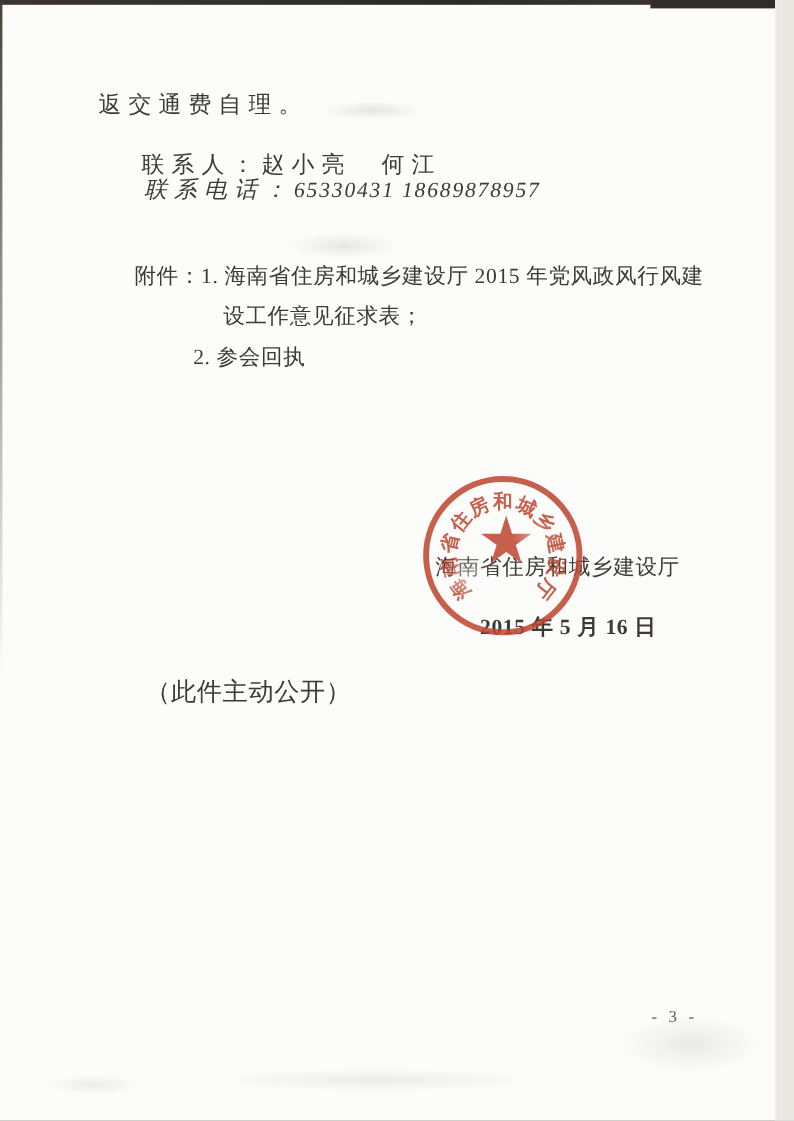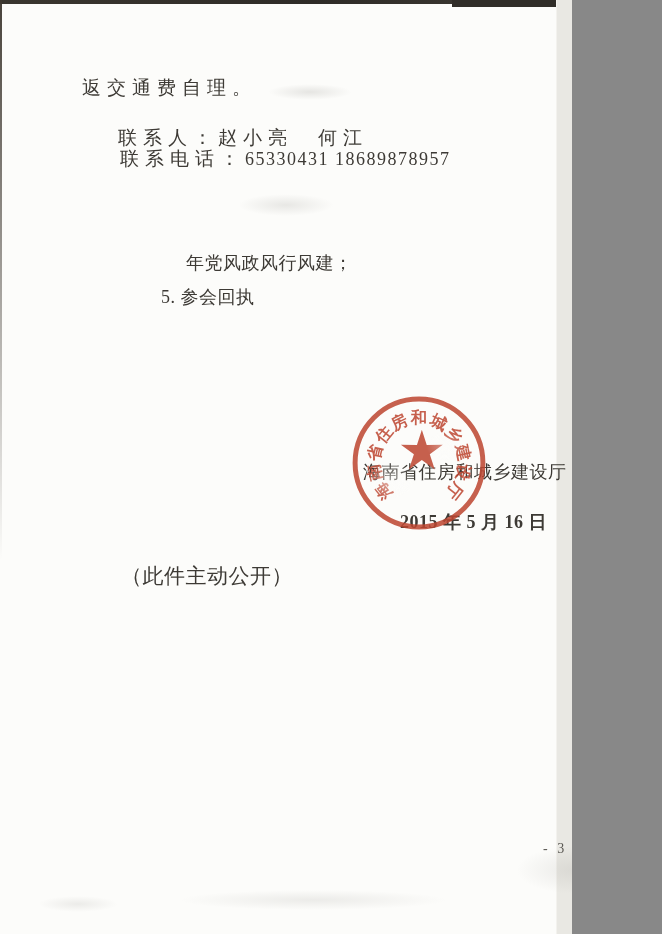--- a/index.html
+++ b/index.html
@@ -3,21 +3,21 @@
 <meta charset="utf-8">
 <style>
   html, body {
     margin: 0;
     padding: 0;
     background: #888;
     font-family: "Liberation Serif", "DejaVu Serif", serif;
   }
   #page {
     position: relative;
-    width: 572px;
+    width: 662px;
     height: 934px;
     background: #fcfcfa;
     overflow: hidden;
     color: #3d3a35;
   }
   
   .edge-top {
     position: absolute; top: 0; left: 0; right: 0; height: 4px;
     background: linear-gradient(90deg, #3a362f, #2e2b27 55%, #403c35);
   }
@@ -50,21 +50,21 @@
   .txt { position: absolute; white-space: nowrap; line-height: 1.2; }
   .body-line   { font-size: 19px; letter-spacing: 6px; }
   .digits      { font-size: 18px; letter-spacing: 1.5px; }
   .att-line    { font-size: 18px; letter-spacing: 0.5px; }
   .sig-line    { font-size: 18px; letter-spacing: 0.5px; margin-left: 41px; }
   .note-line   { font-size: 21px; letter-spacing: 0.5px; }
   .page-num    { font-size: 14px; letter-spacing: 3px; color: #5c5a55; }
 
   #line1        { left: 82px;  top: 77px; }
   #contact-line { left: 118px; top: 127px; }
-  #phone-line   { left: 120px; top: 148px; }
+  #phone-line   { left: 120px; top: 148px; font-style: italic; }
   #att-line1    { left: 112px; top: 220px; }
   #att-line2    { left: 186px; top: 253px; }
   #att-item2    { left: 161px; top: 287px; }
   #sig-agency   { left: 322px; top: 462px; }
   #sig-date     { left: 359px; top: 512px; font-weight: bold; }
   #note         { left: 121px; top: 564px; }
   #pagenum      { left: 543px; top: 841px; }
 
   
   #seal {
@@ -103,22 +103,23 @@
   <div class="smudge s5"></div>
 
   <div id="line1" class="txt body-line">返交通费自理。</div>
 
   <div id="contact-line" class="txt body-line">联系人：赵小亮　何江</div>
 
   <div id="phone-line" class="txt">
     <span class="body-line">联系电话：</span><span class="digits">65330431  18689878957</span>
   </div>
 
-  <div id="att-line2" class="txt att-line">年党风政风行风建；</div>
-  <div id="att-item2" class="txt att-line">5. 参会回执</div>
+  <div id="att-line1" class="txt att-line">附件：1. 海南省住房和城乡建设厅 2015 年党风政风行风建</div>
+  <div id="att-line2" class="txt att-line">设工作意见征求表；</div>
+  <div id="att-item2" class="txt att-line">2. 参会回执</div>
 
   <div id="sig-agency" class="txt sig-line">海南省住房和城乡建设厅</div>
   <div id="sig-date" class="txt sig-line">2015 年 5 月 16 日</div>
 
   <div id="seal">
     <svg viewBox="0 0 200 200" xmlns="http://www.w3.org/2000/svg" aria-hidden="true">
       <circle cx="100" cy="100" r="90" fill="none" stroke="#bd4530" stroke-width="7"></circle>
       <polygon fill="#bd4530" points="104,53 110.9,74.5 133.5,74.4 115.2,87.6 122.2,109.1 104,95.8 85.8,109.1 92.8,87.6 74.5,74.4 97.1,74.5"></polygon>
       <g fill="#bd4530" text-anchor="middle">
         <text x="100" y="44" transform="rotate(-128 100 100)">海</text>

